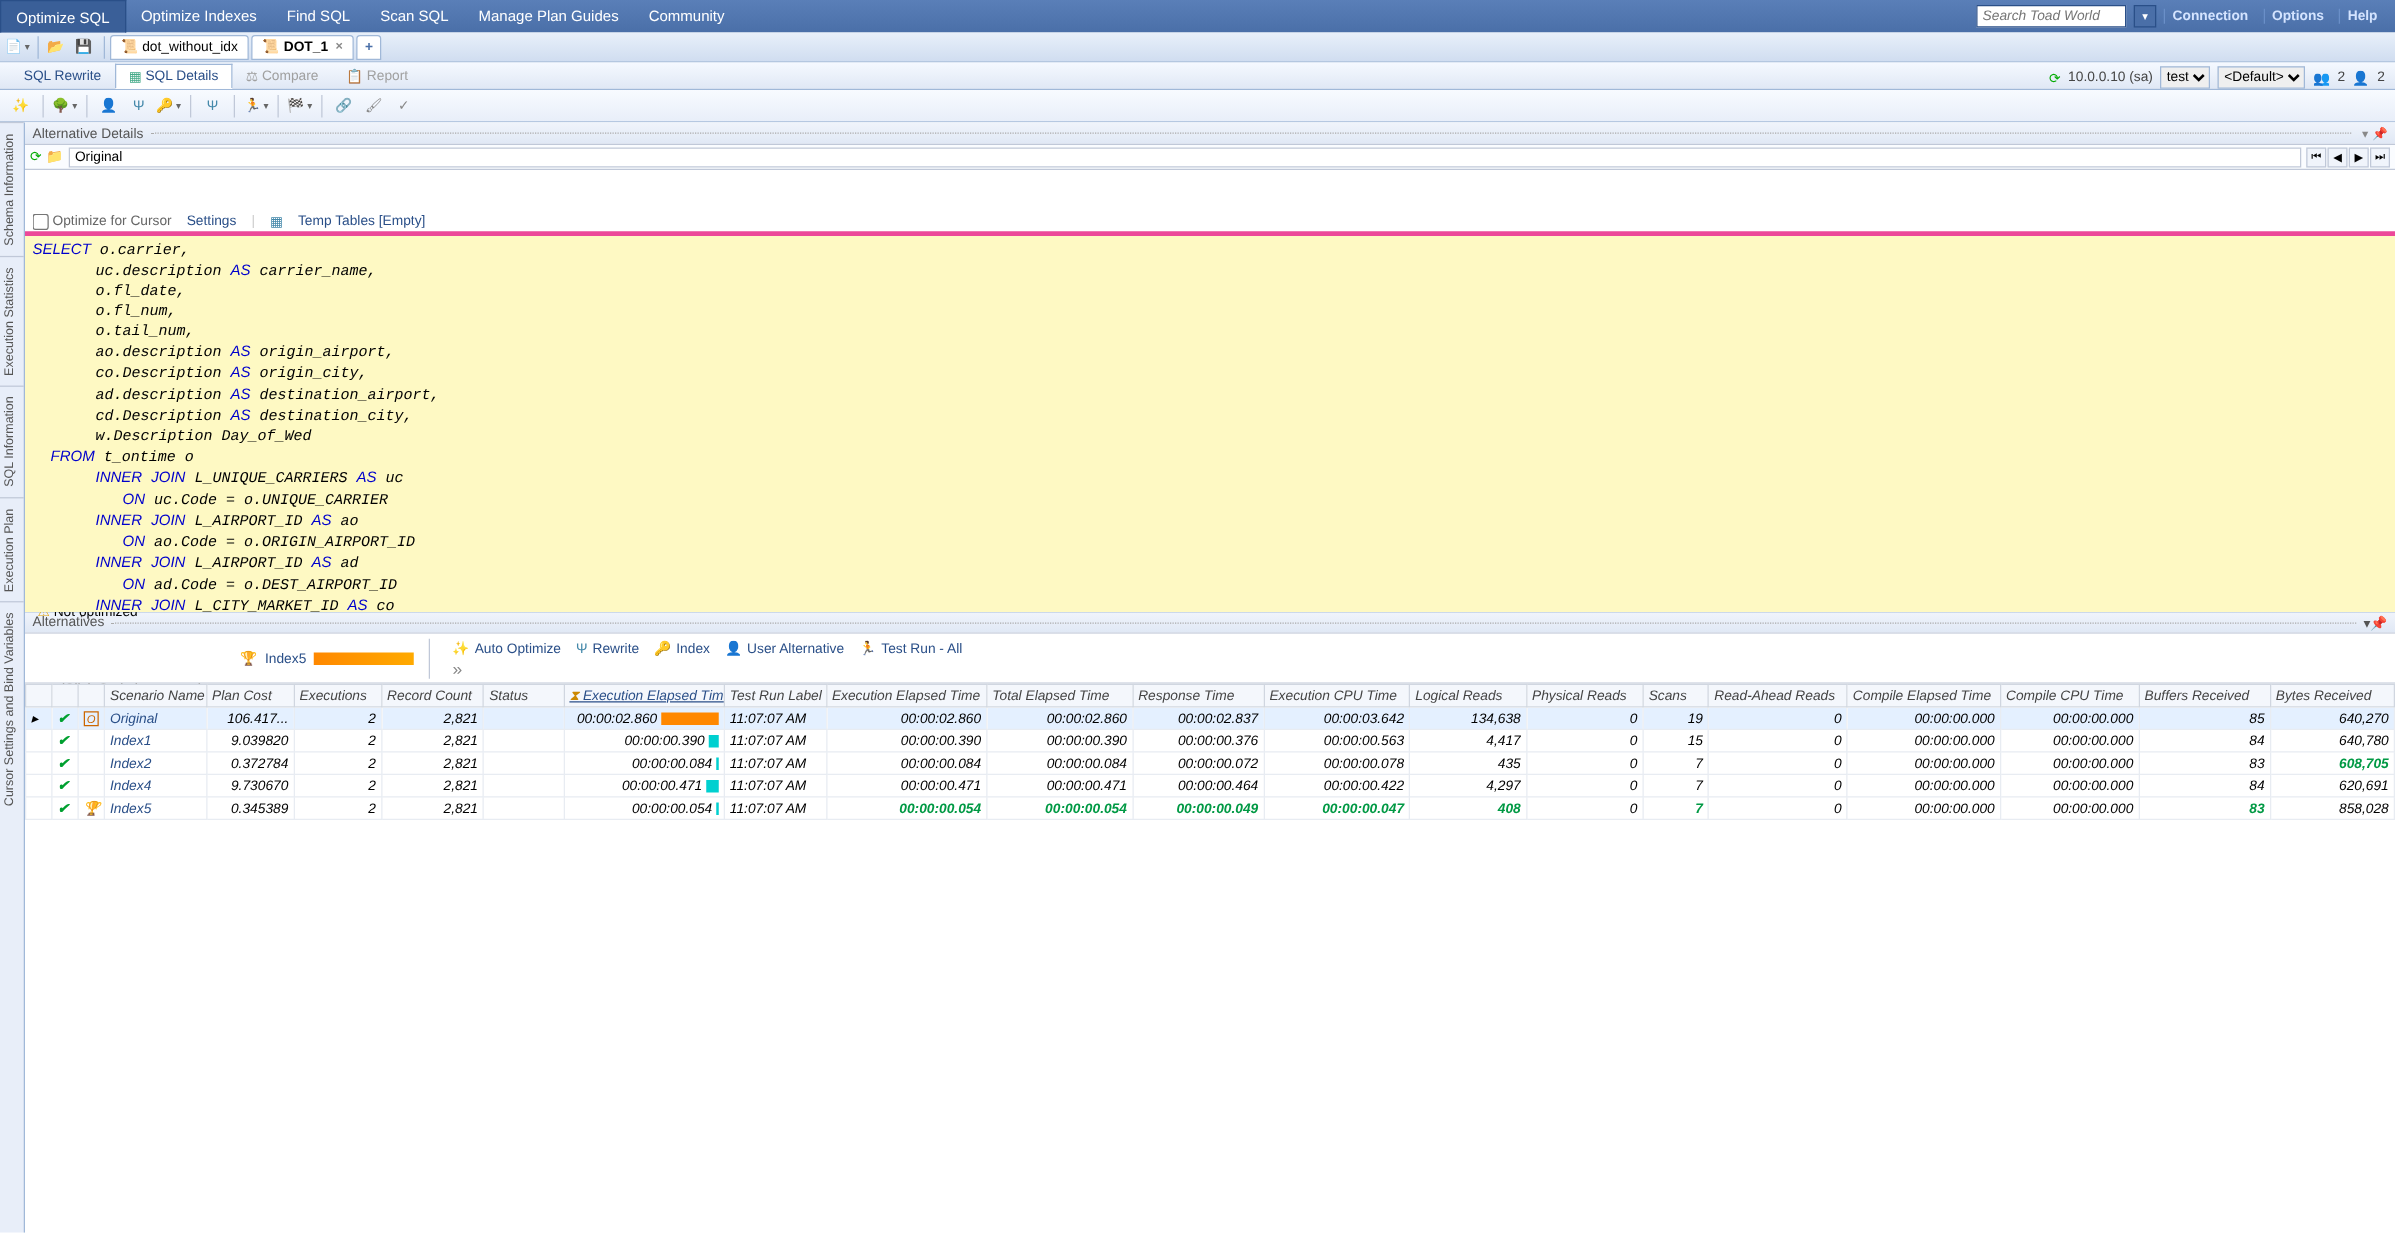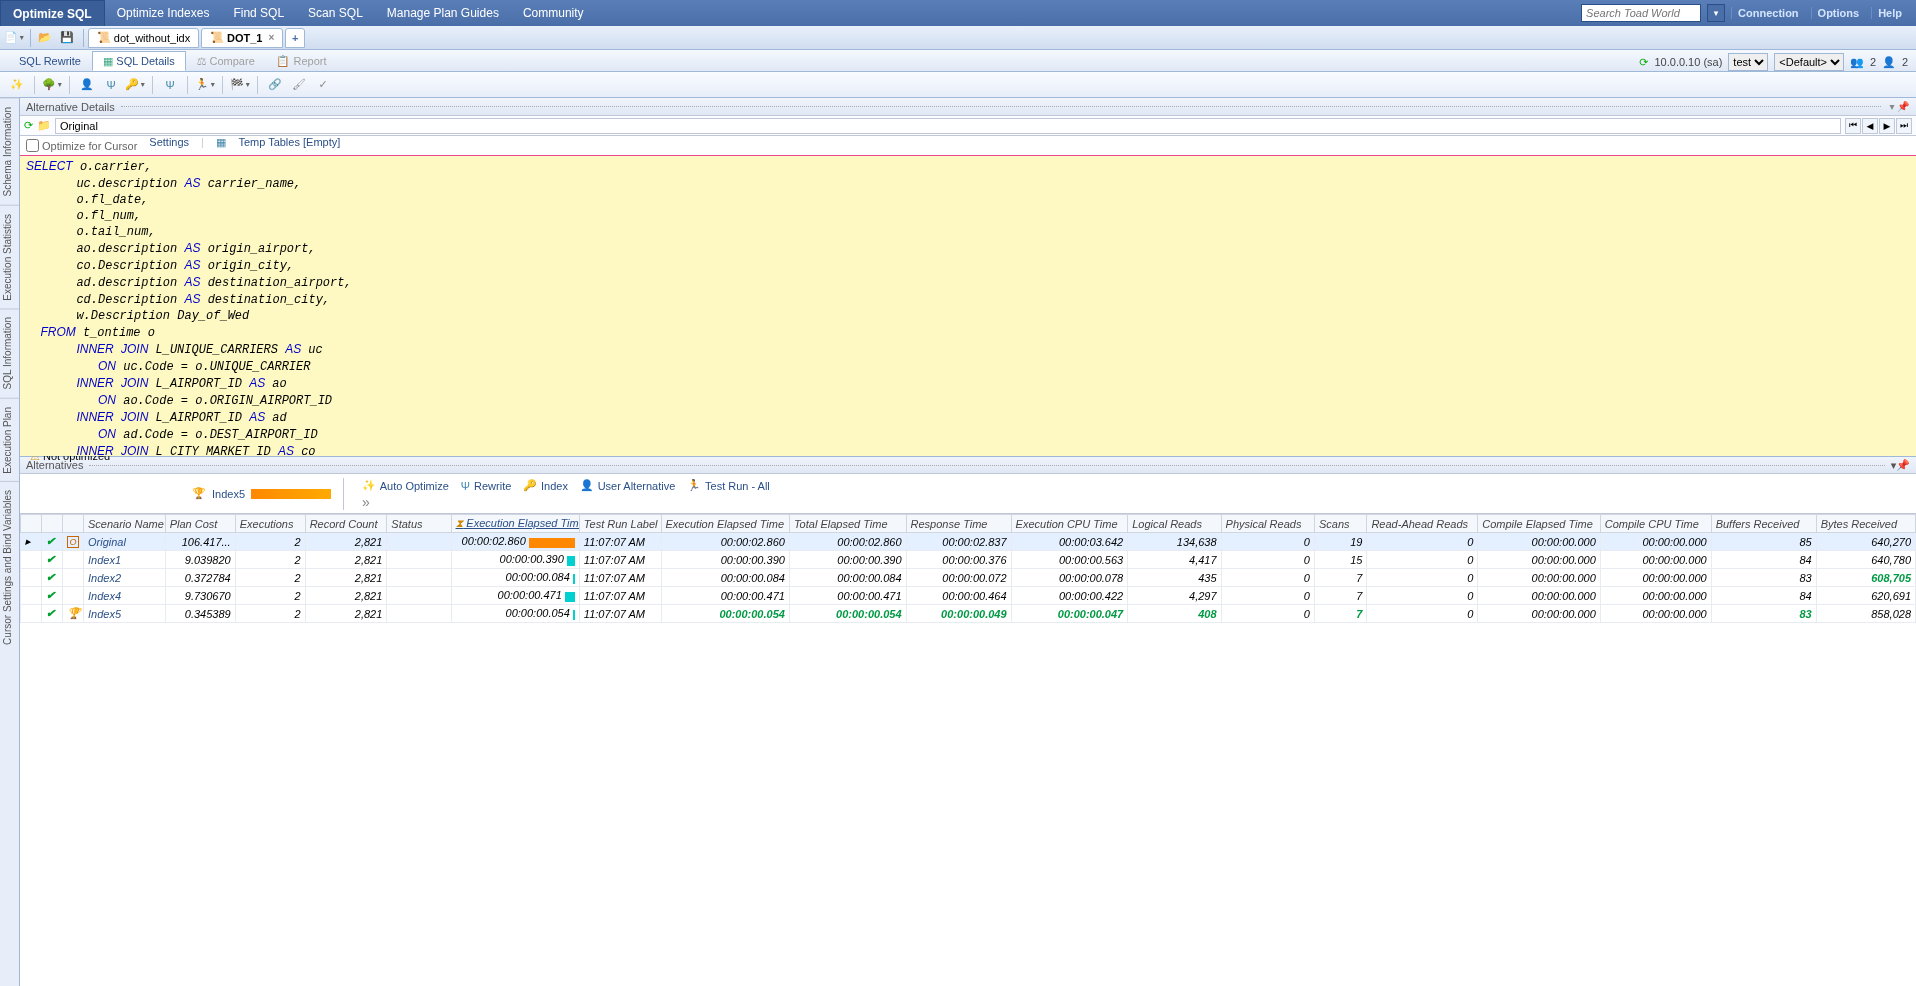--- a/index.html
+++ b/index.html
@@ -1,21 +1,21 @@
 <!DOCTYPE html>
 <html><head>
 <meta charset="utf-8">
 <style>
 * { box-sizing: border-box; margin: 0; padding: 0; font-family: "Segoe UI", Tahoma, sans-serif; }
 body { font-size: 11px; background: #fff; overflow: hidden; }
 
 
 .topbar { background: linear-gradient(to bottom, #5a7fb8, #4a6fa8); height: 26px; display: flex; align-items: stretch; color: #fff; }
 .topbar .menu-item { padding: 0 12px; display: flex; align-items: center; cursor: pointer; font-size: 12px; }
-.topbar .menu-item.active { background: #3a5f98; border-top: 1px solid #2a4f88; border-left: 1px solid #2a4f88; border-right: 1px solid #2a4f88; font-weight: bold; }
+.topbar .menu-item.active { background: #3a5f98; border-top: 1px solid #2a4f88; border-left: 1px solid #2a4f88; border-right: 1px solid #2a4f88; font-weight: normal; }
 .topbar .right { margin-left: auto; display: flex; align-items: center; gap: 6px; padding-right: 8px; }
 .topbar .search { background: #fff; color: #999; height: 18px; width: 120px; padding: 0 4px; border: 1px solid #2a4f88; font-size: 11px; font-style: italic; }
 .topbar .search-btn { background: #4a6fa8; border: 1px solid #2a4f88; width: 18px; height: 18px; color: #fff; font-size: 9px; }
 .topbar .right a { color: #d4e4ff; text-decoration: none; font-size: 11px; padding: 0 6px; border-left: 1px solid #6a8fc8; font-weight: bold; }
 
 
 .toolbar2 { background: linear-gradient(to bottom,#e8f0fa,#d0ddf0); height: 24px; border-bottom: 1px solid #a0b8d8; display: flex; align-items: center; padding: 0 4px; }
 .toolbar2 .tbtn { width: 20px; height: 20px; display:inline-flex; align-items:center; justify-content:center; margin-right:2px; cursor:pointer; }
 .toolbar2 .sep { width:1px; height:18px; background:#a0b8d8; margin:0 4px; }
 .filetab { display:inline-flex; align-items:center; height:20px; padding:0 8px; background:#fff; border:1px solid #a0b8d8; border-radius:3px 3px 0 0; margin-right:2px; font-size:11px; cursor:pointer; }
@@ -48,21 +48,21 @@
 .panel-header .dots { flex:1; border-bottom:1px dotted #aaa; margin:0 6px; height:1px; }
 .panel-header .ctrl { cursor:pointer; color:#888; margin-left:3px; font-size:10px; }
 
 
 .current-row { height:20px; display:flex; align-items:center; padding:0 4px; border-bottom:1px solid #c0c8d8; background:#fafcff; gap:4px;}
 .current-row input[type=text] { flex:1; border:1px solid #c0c8d8; height:16px; font-size:11px; padding:0 4px; background:#fff; }
 .nav-btns { display:flex; gap:1px; }
 .nav-btns .nb { width:16px; height:16px; border:1px solid #c0c8d8; background:#f0f4fb; font-size:9px; display:flex; align-items:center; justify-content:center; cursor:pointer; }
 
 
-.opts-row { height:20px; display:flex; padding:0 6px; gap:12px; border-bottom:1px solid #ec4899; background:#fff; font-size:11px; color:#2a4f88; }
+.opts-row { height:20px; display:flex; align-items:center; padding:0 6px; gap:12px; border-bottom:4px solid #ec4899; background:#fff; font-size:11px; color:#2a4f88;margin-top:33px; }
 .opts-row label { color:#666; display:flex; align-items:center; gap:3px; }
 .opts-row a { color:#2a4f88; text-decoration:none; }
 .opts-row .tmp { color:#2a4f88; }
 
 
 .sql-editor { flex:0 0 300px; overflow:auto; background:#fef9c3; font-family:"Courier New",monospace; font-size:12px; padding:2px 6px; white-space:pre; line-height:16px; position:relative;font-style:italic; }
 .sql-editor .kw { color:#0000cc; }
 
 
 .alts-header { background:linear-gradient(to bottom,#f0f4fb,#e0e8f5); height:18px; border-top:1px solid #a0b8d8; border-bottom:1px solid #c0c8d8; display:flex; align-items:center; padding:0 6px; font-size:11px; color:#555; }

